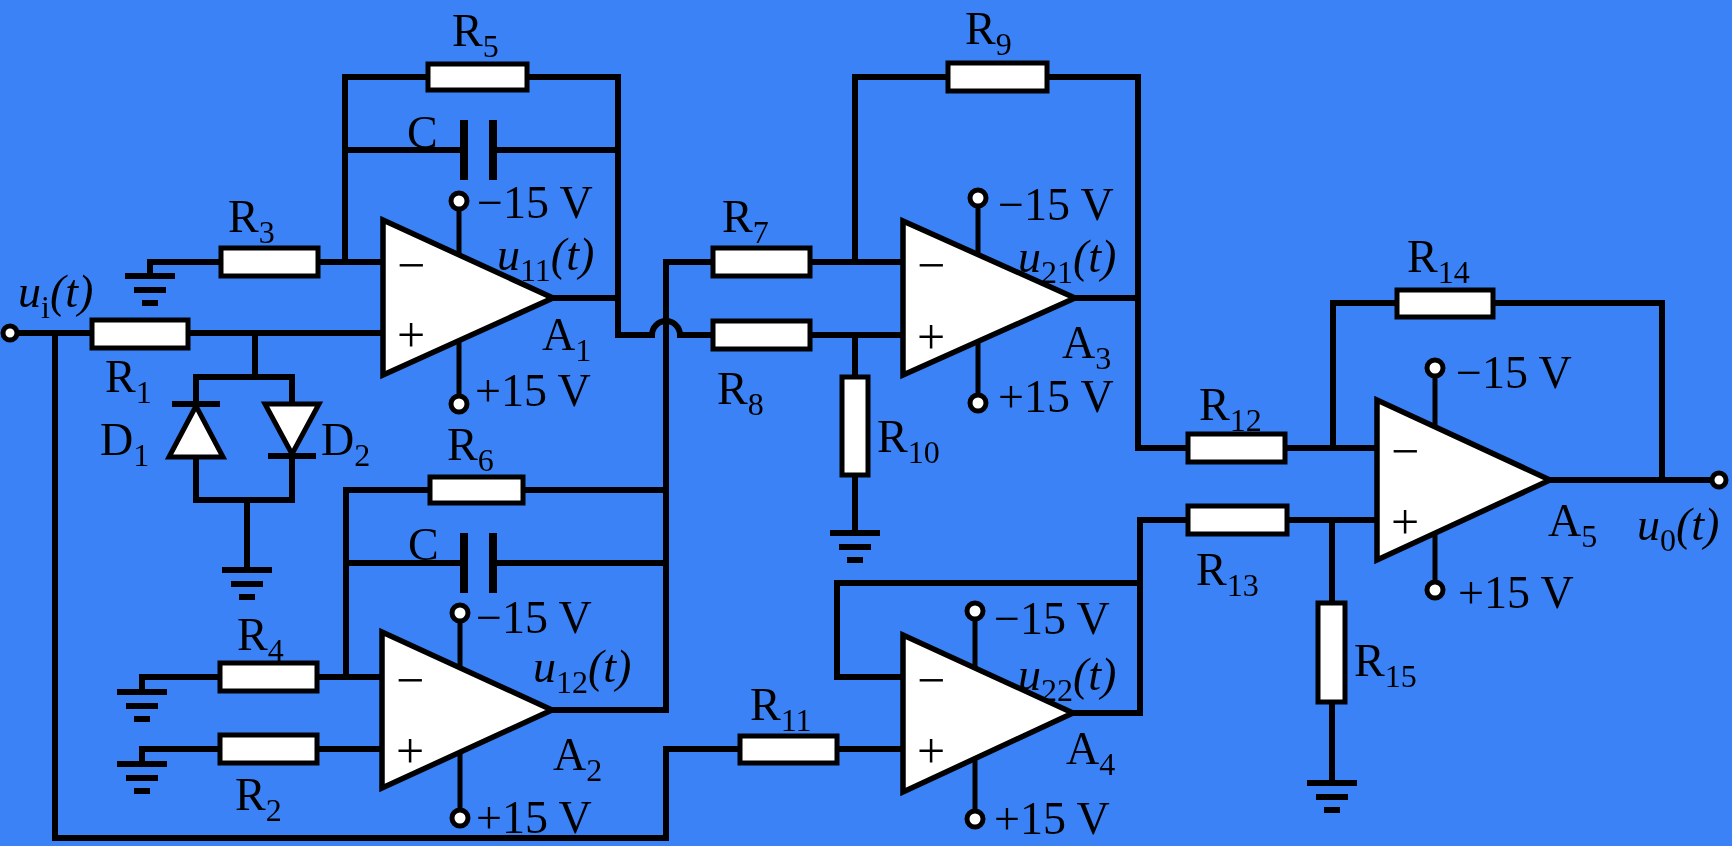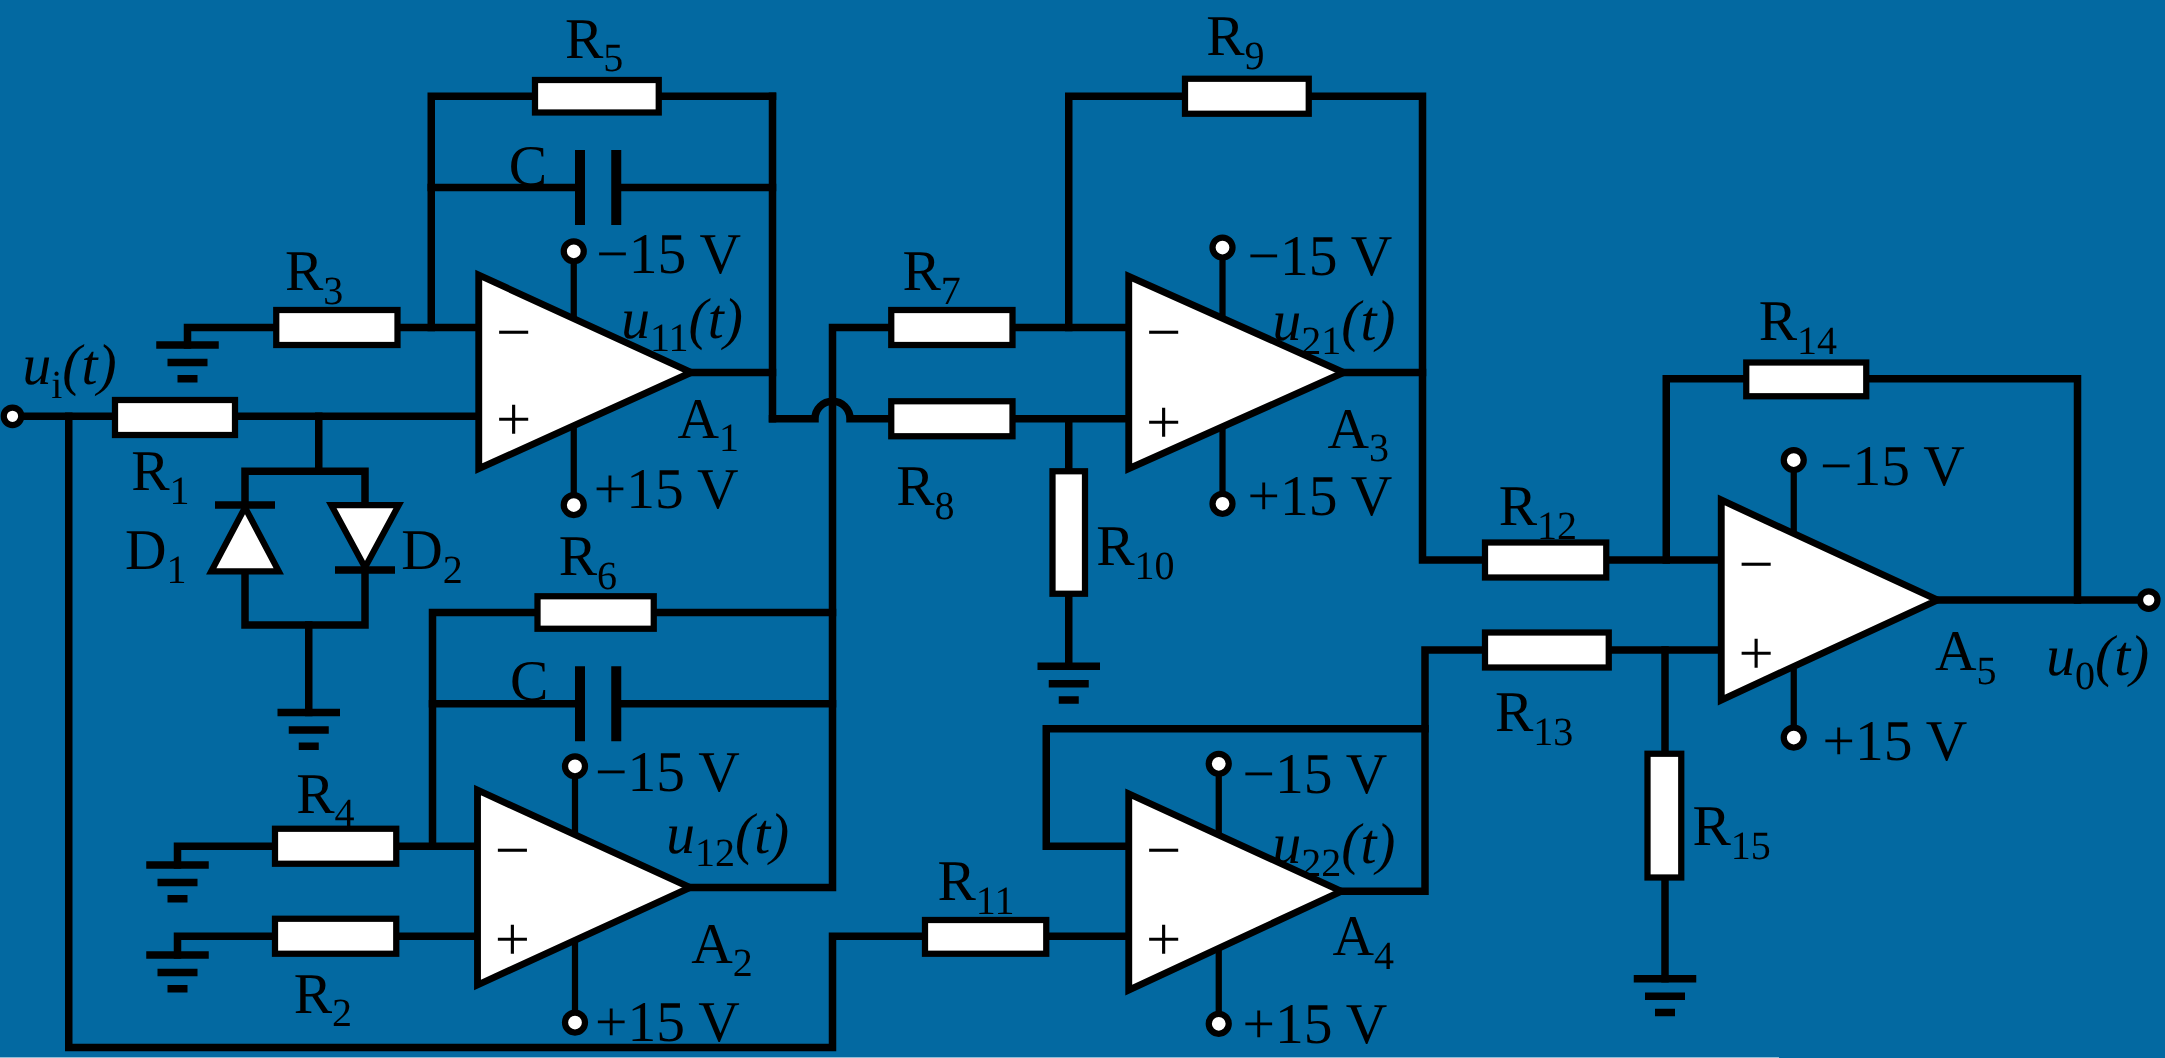--- a/index.html
+++ b/index.html
@@ -1,16 +1,16 @@
 <!DOCTYPE html>
 <html><head>
 <meta charset="utf-8">
 <style>
   html,body{margin:0;padding:0;background:#ffffff;}
-  .stage{width:1732px;height:846px;position:relative;background:#0369a1;overflow:hidden;}
+  .stage{width:1732px;height:846px;position:relative;background:#3b82f6;overflow:hidden;}
   svg{display:block;}
   .wire{stroke:#000;stroke-width:6;fill:none;stroke-linecap:square;stroke-linejoin:miter;}
   .stub{stroke:#000;stroke-width:5;fill:none;stroke-linecap:butt;}
   .body{fill:#fff;stroke:#000;stroke-width:5;}
   .tri{fill:#fff;stroke:#000;stroke-width:5.5;stroke-linejoin:miter;}
   .dio{fill:#fff;stroke:#000;stroke-width:5;stroke-linejoin:miter;}
   .cbar{stroke:#000;stroke-width:8;stroke-linecap:butt;}
   .dbar{stroke:#000;stroke-width:6;stroke-linecap:butt;}
   .gnd{stroke:#000;stroke-width:6;stroke-linecap:butt;}
   .term{fill:#fff;stroke:#000;stroke-width:5;}

